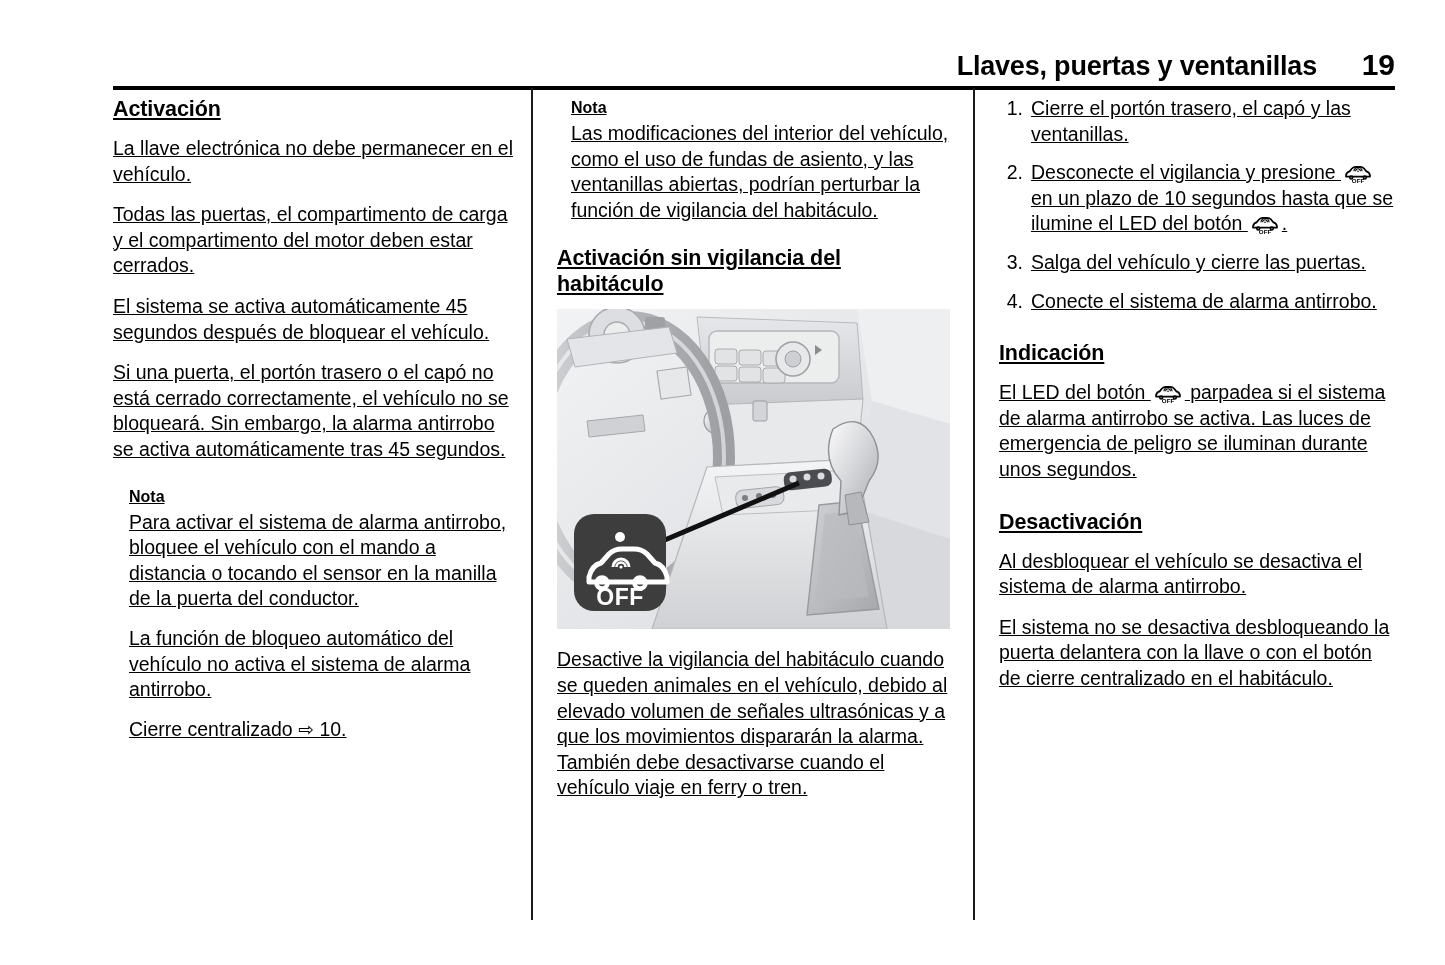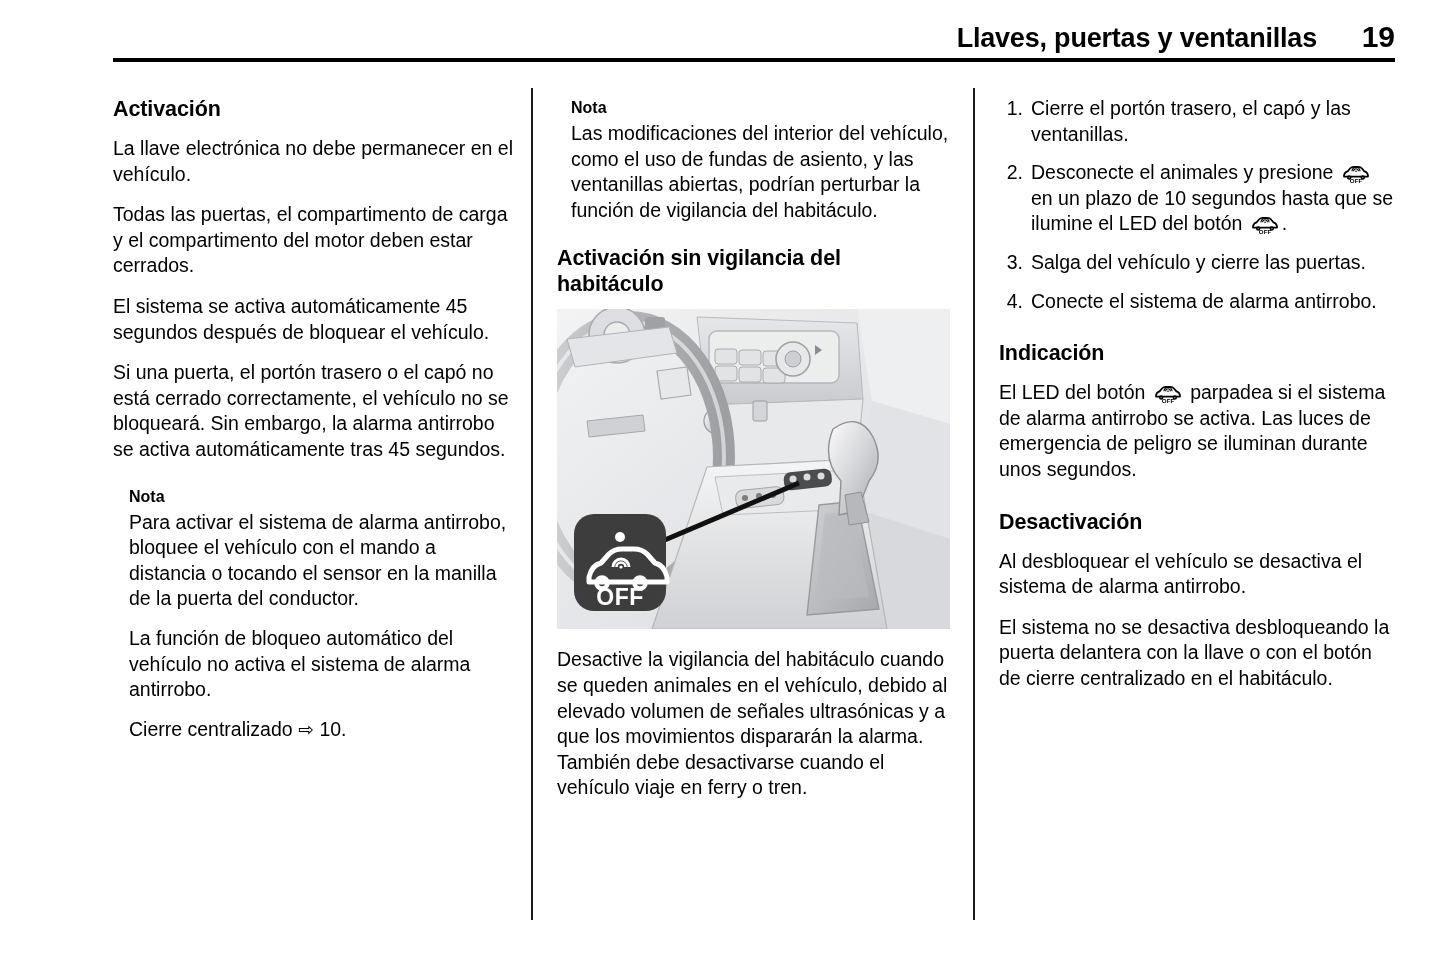--- a/index.html
+++ b/index.html
@@ -13,21 +13,21 @@
     font-family: "Liberation Sans", sans-serif;
     color: #000000;
     position: relative;
     overflow: hidden;
   }
 
   
   .page-header {
     position: absolute;
     left: 113px;
-    top: 20px;
+    top: 48px;
     width: 1282px;
     height: 42px;
   }
   .header-row {
     display: flex;
     align-items: baseline;
     justify-content: flex-end;
     gap: 34px;
     height: 38px;
   }
@@ -51,20 +51,21 @@
     height: 4px;
     background: #000;
   }
 
   
   .col {
     position: absolute;
     top: 96px;
     font-size: 19.5px;
     line-height: 25.6px;
+    text-decoration: underline;
   }
   .col-1 { left: 113px;  width: 400px; }
   .col-2 { left: 557px;  width: 395px; }
   .col-3 { left: 999px;  width: 400px; }
 
   .divider {
     position: absolute;
     top: 88px;
     width: 2px;
     height: 832px;
@@ -314,21 +315,21 @@
 </div>
 
 <div class="col col-3">
   <ol class="numlist">
     <li>
       <span class="num">1.</span>
       <span>Cierre el portón trasero, el capó y las ventanillas.</span>
     </li>
     <li>
       <span class="num">2.</span>
-      <span>Desconecte el animales y presione </span><span class="glyph-caroff"><svg width="30" height="21" viewBox="0 0 30 21" xmlns="http://www.w3.org/2000/svg">
+      <span>Desconecte el vigilancia y presione </span><span class="glyph-caroff"><svg width="30" height="21" viewBox="0 0 30 21" xmlns="http://www.w3.org/2000/svg">
             <path d="M3 12.2 q0.8 -3.1 3.6 -3.8 l2.4 -2.9 q1.4 -1.7 3.8 -1.7 h4.4 q2.4 0 3.8 1.7 l2.4 2.9 q2.8 0.7 3.6 3.8 v1.4 h-24 z" fill="none" stroke="#000" stroke-width="1.7" stroke-linejoin="round"></path>
             <circle cx="8.2" cy="14.6" r="1.5" fill="none" stroke="#000" stroke-width="1.5"></circle>
             <circle cx="21.8" cy="14.6" r="1.5" fill="none" stroke="#000" stroke-width="1.5"></circle>
             <path d="M11 8.2 a4 4 0 0 1 8 0" fill="none" stroke="#000" stroke-width="1.2"></path>
             <path d="M12.6 8.2 a2.4 2.4 0 0 1 4.8 0" fill="none" stroke="#000" stroke-width="1.1"></path>
             <circle cx="15" cy="8.3" r="0.8" fill="#000"></circle>
             <text x="15" y="20.4" font-family="Liberation Sans, sans-serif" font-size="6.2" font-weight="bold" fill="#000" text-anchor="middle">OFF</text>
           </svg></span><span> en un plazo de 10 segundos hasta que se ilumine el LED del botón </span><span class="glyph-caroff"><svg width="30" height="21" viewBox="0 0 30 21" xmlns="http://www.w3.org/2000/svg">
             <path d="M3 12.2 q0.8 -3.1 3.6 -3.8 l2.4 -2.9 q1.4 -1.7 3.8 -1.7 h4.4 q2.4 0 3.8 1.7 l2.4 2.9 q2.8 0.7 3.6 3.8 v1.4 h-24 z" fill="none" stroke="#000" stroke-width="1.7" stroke-linejoin="round"></path>
             <circle cx="8.2" cy="14.6" r="1.5" fill="none" stroke="#000" stroke-width="1.5"></circle>

